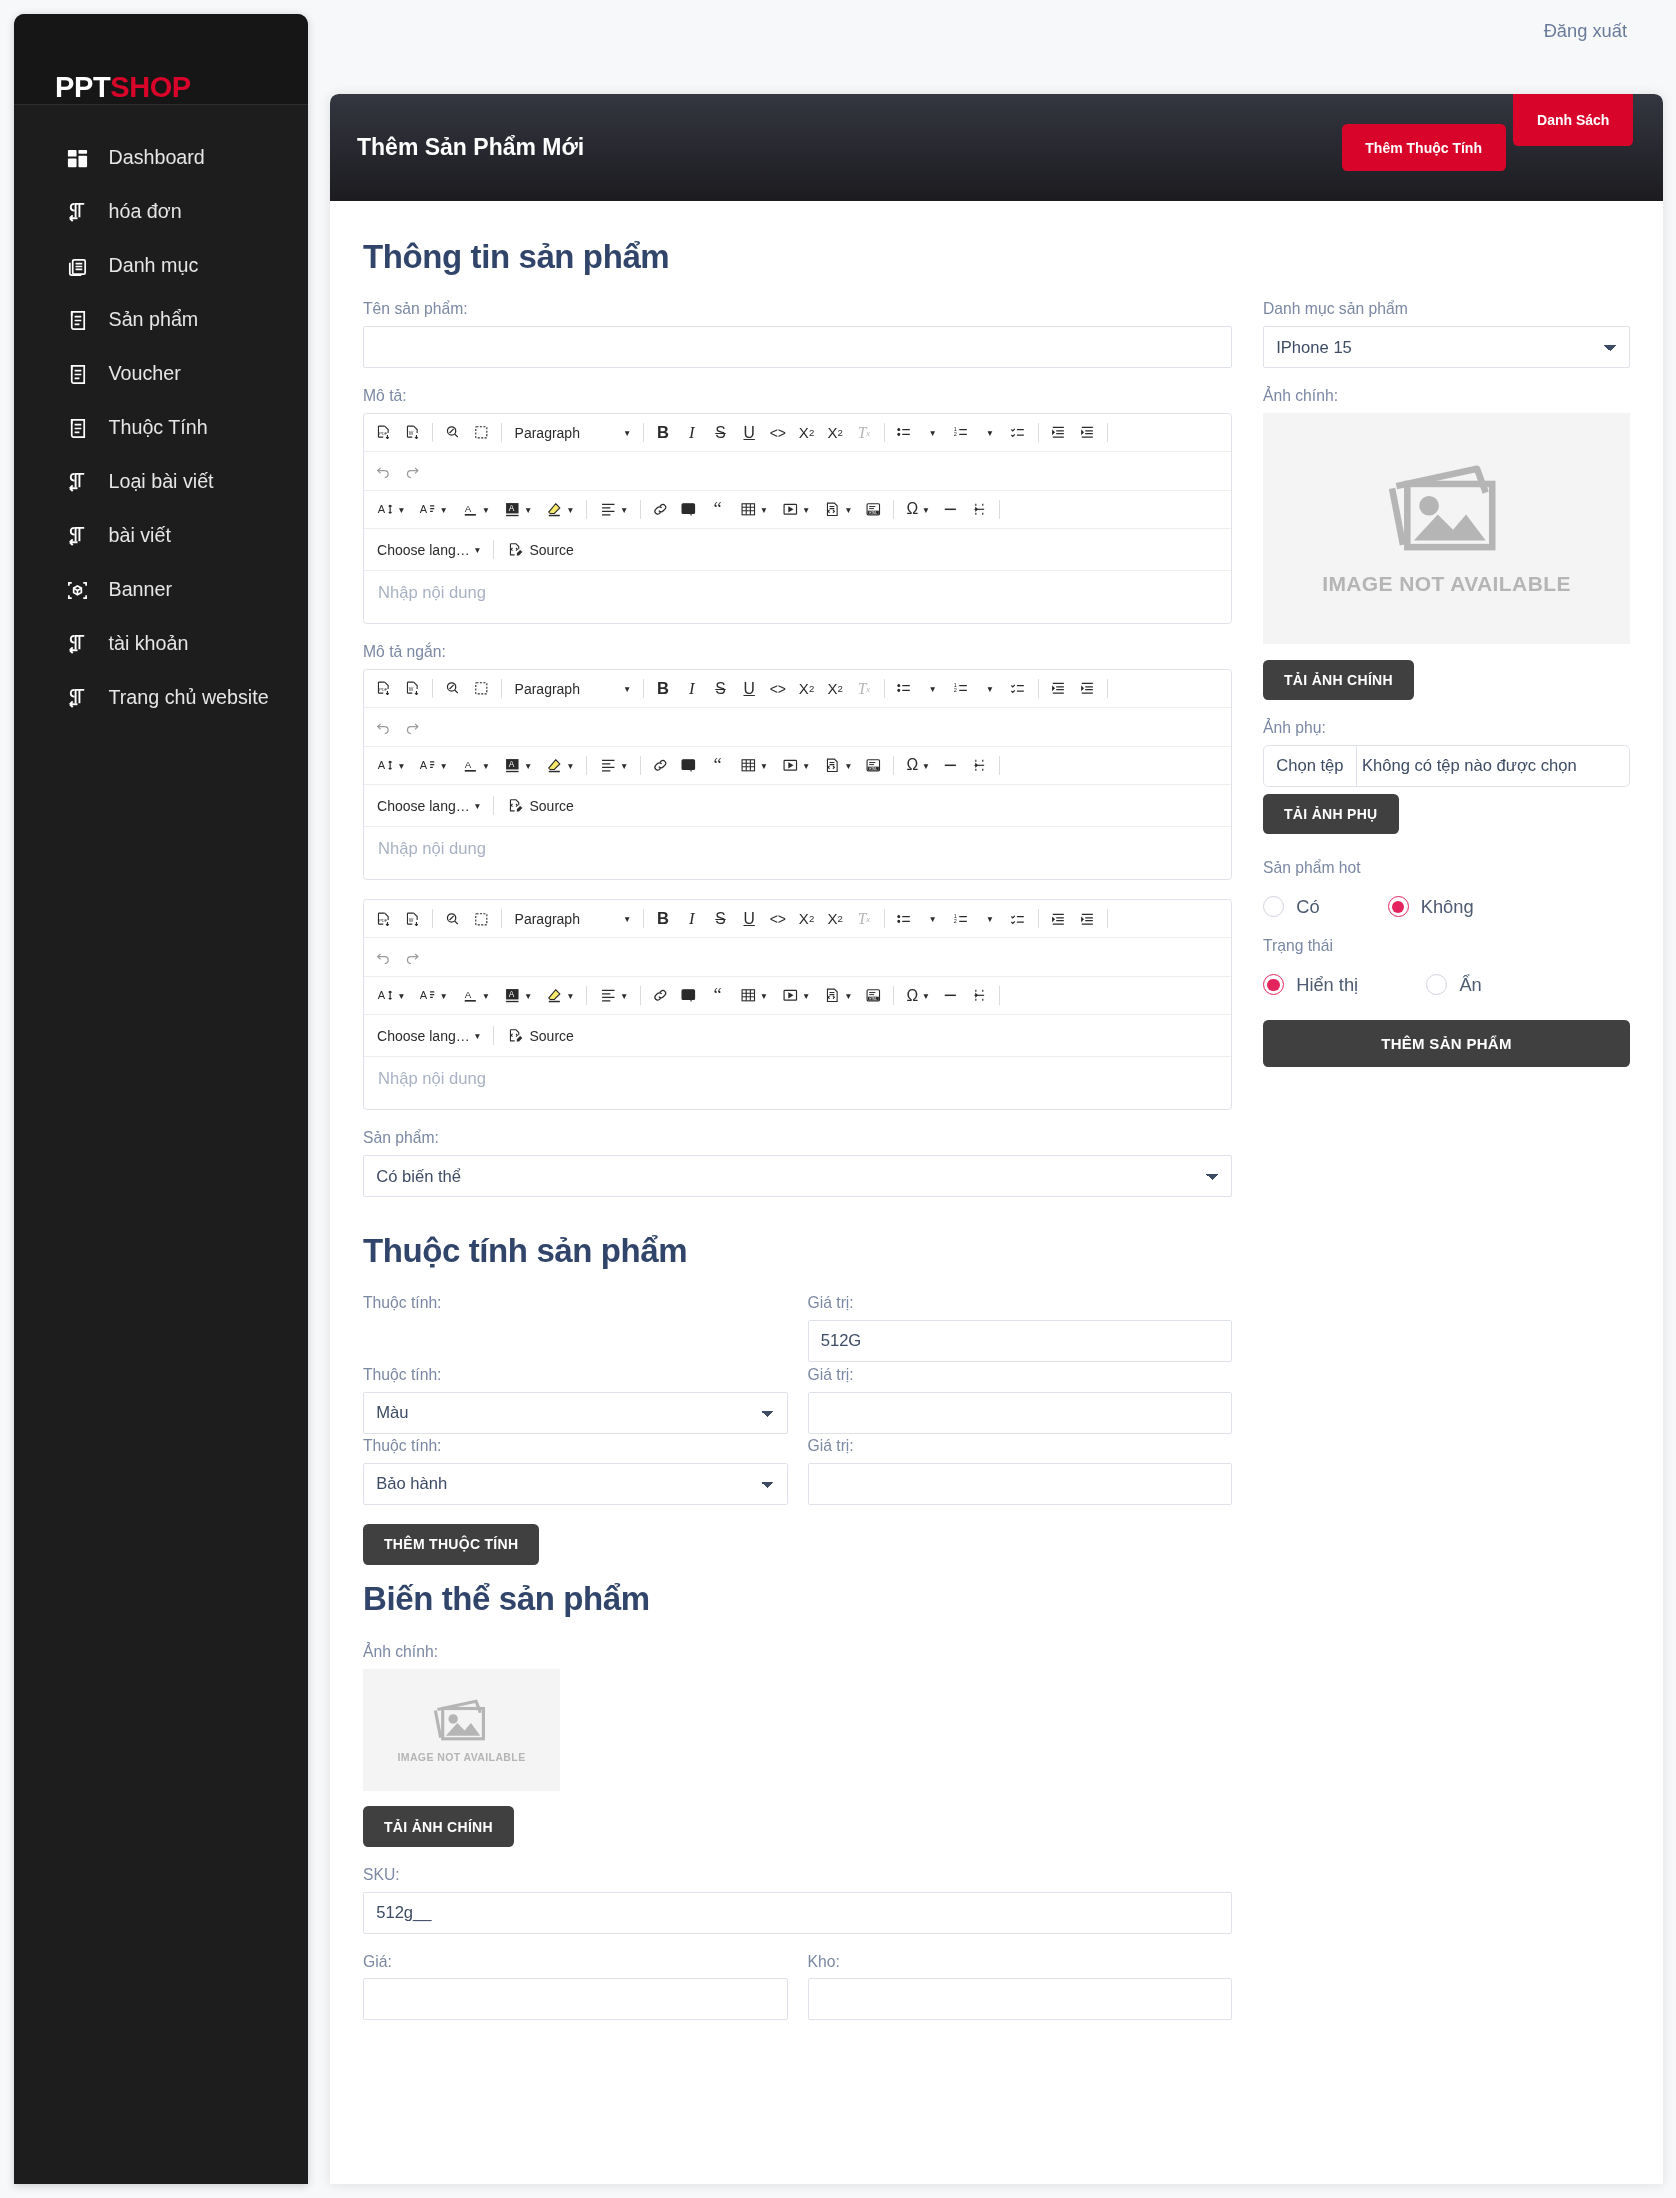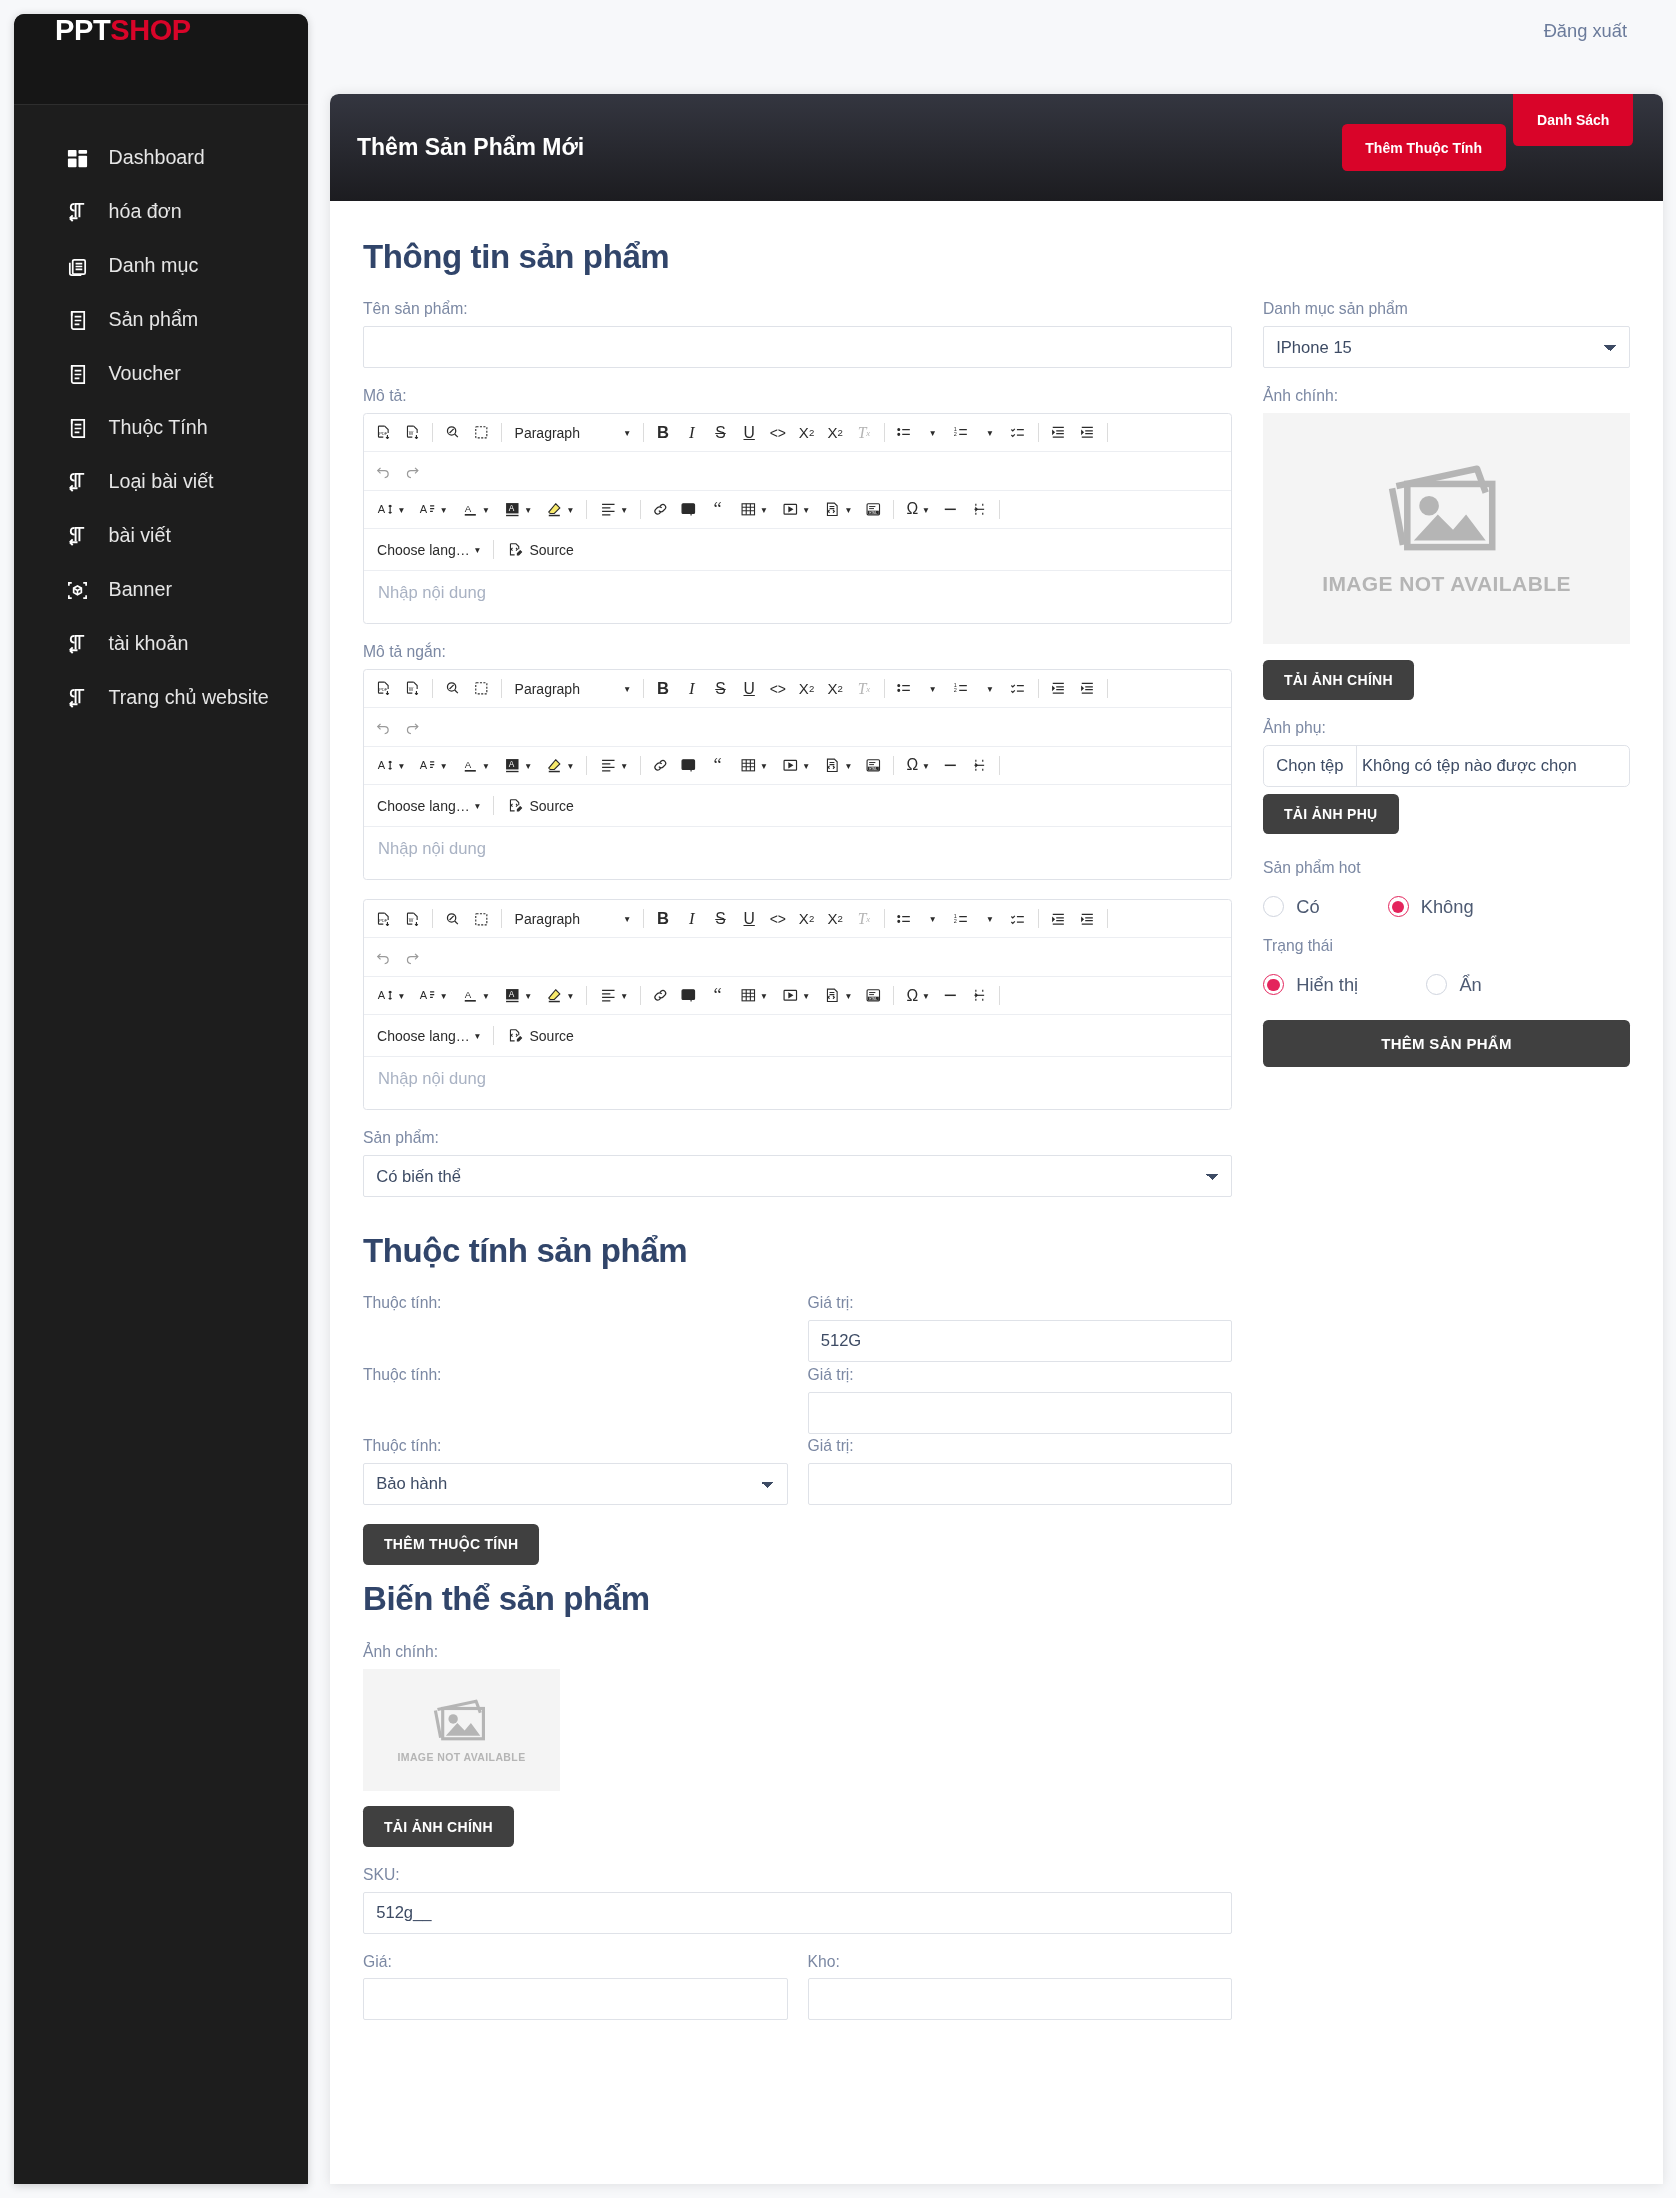--- a/index.html
+++ b/index.html
@@ -16,21 +16,21 @@
   .sidebar{
     position:absolute; left:14px; top:14px;
     width:294px; height:2170px;
     background:#1d1d1d;
     border-radius:10.5px 10.5px 0 0;
     box-shadow:0 1.7px 8.7px rgba(0,0,0,.18);
     overflow:hidden;
   }
   .brand{
     height:91px;
-    display:flex; align-items:flex-start;
+    display:flex; align-items:flex-end;
     padding-left:41px;
     border-bottom:0.9px solid #2e2e2e;
     background:#161616;
   }
   .brand-text{ font-size:29px; font-weight:bold; letter-spacing:-0.4px; }
   .brand-ppt{ color:#ffffff; }
   .brand-shop{ color:#d90429; }
 
   .nav{ padding-top:26px; }
   .nav-item{
@@ -1169,20 +1169,23 @@
         </div>
         <div>
           <label class="fl">Giá trị:</label>
           <input class="inp" type="text" value="512G" style="">
         </div>
       </div>
 
       <div class="attr-row">
         <div>
           <label class="fl">Thuộc tính:</label>
+          <select class="inp">
+            <option>Màu</option>
+          </select>
         </div>
         <div>
           <label class="fl">Giá trị:</label>
           <input class="inp" type="text" value="" style="">
         </div>
       </div>
 
       <div class="attr-row">
         <div>
           <label class="fl">Thuộc tính:</label>

